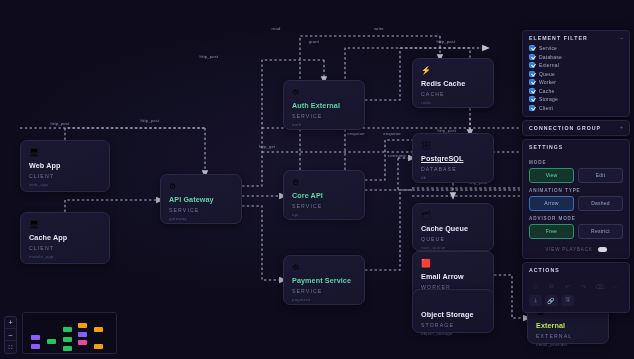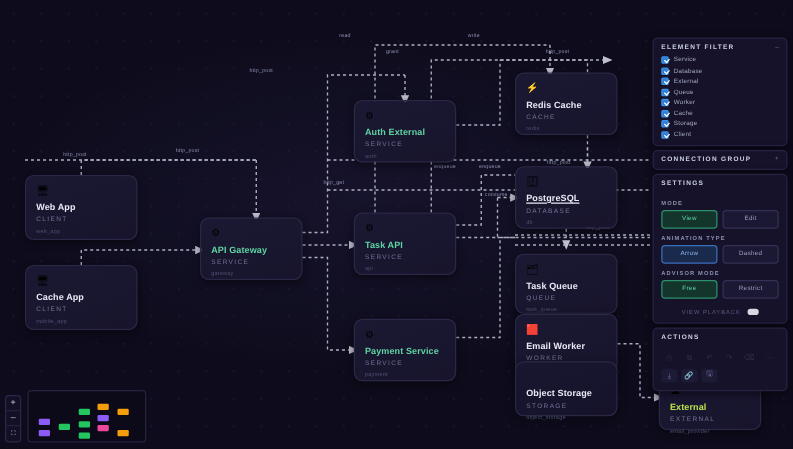--- a/index.html
+++ b/index.html
@@ -298,21 +298,21 @@
           <div class="nid">gateway</div>
         </div>
         <div class="node t-service" style="left: 283px; top: 80px; width: 82px; height: 50px;">
           <span class="nicon">⚙</span>
           <div class="ntitle">Auth External</div>
           <div class="ntype">SERVICE</div>
           <div class="nid">auth</div>
         </div>
         <div class="node t-service" style="left: 283px; top: 170px; width: 82px; height: 50px;">
           <span class="nicon">⚙</span>
-          <div class="ntitle">Task API</div>
+          <div class="ntitle">Core API</div>
           <div class="ntype">SERVICE</div>
           <div class="nid">api</div>
         </div>
         <div class="node t-service" style="left: 283px; top: 255px; width: 82px; height: 50px;">
           <span class="nicon">⚙</span>
           <div class="ntitle">Payment Service</div>
           <div class="ntype">SERVICE</div>
           <div class="nid">payment</div>
         </div>
         <div class="node t-cache" style="left: 412px; top: 58px; width: 82px; height: 50px;">
@@ -322,27 +322,27 @@
           <div class="nid">redis</div>
         </div>
         <div class="node t-database" style="left: 412px; top: 133px; width: 82px; height: 50px;">
           <span class="nicon">🗄</span>
           <div class="ntitle">PostgreSQL</div>
           <div class="ntype">DATABASE</div>
           <div class="nid">db</div>
         </div>
         <div class="node t-queue" style="left: 412px; top: 203px; width: 82px; height: 48px;">
           <span class="nicon">🗂</span>
-          <div class="ntitle">Task Queue</div>
+          <div class="ntitle">Cache Queue</div>
           <div class="ntype">QUEUE</div>
           <div class="nid">task_queue</div>
         </div>
         <div class="node t-worker" style="left: 412px; top: 251px; width: 82px; height: 48px;">
           <span class="nicon">🟥</span>
-          <div class="ntitle">Email Worker</div>
+          <div class="ntitle">Email Arrow</div>
           <div class="ntype">WORKER</div>
           <div class="nid">email_worker</div>
         </div>
         <div class="node t-storage stack-bg" style="left: 412px; top: 289px; width: 82px; height: 44px;">
           <span class="nicon"></span>
           <div class="ntitle">Object Storage</div>
           <div class="ntype">STORAGE</div>
           <div class="nid">object_storage</div>
         </div>
         <div class="node t-external" style="left: 527px; top: 300px; width: 82px; height: 44px;">

